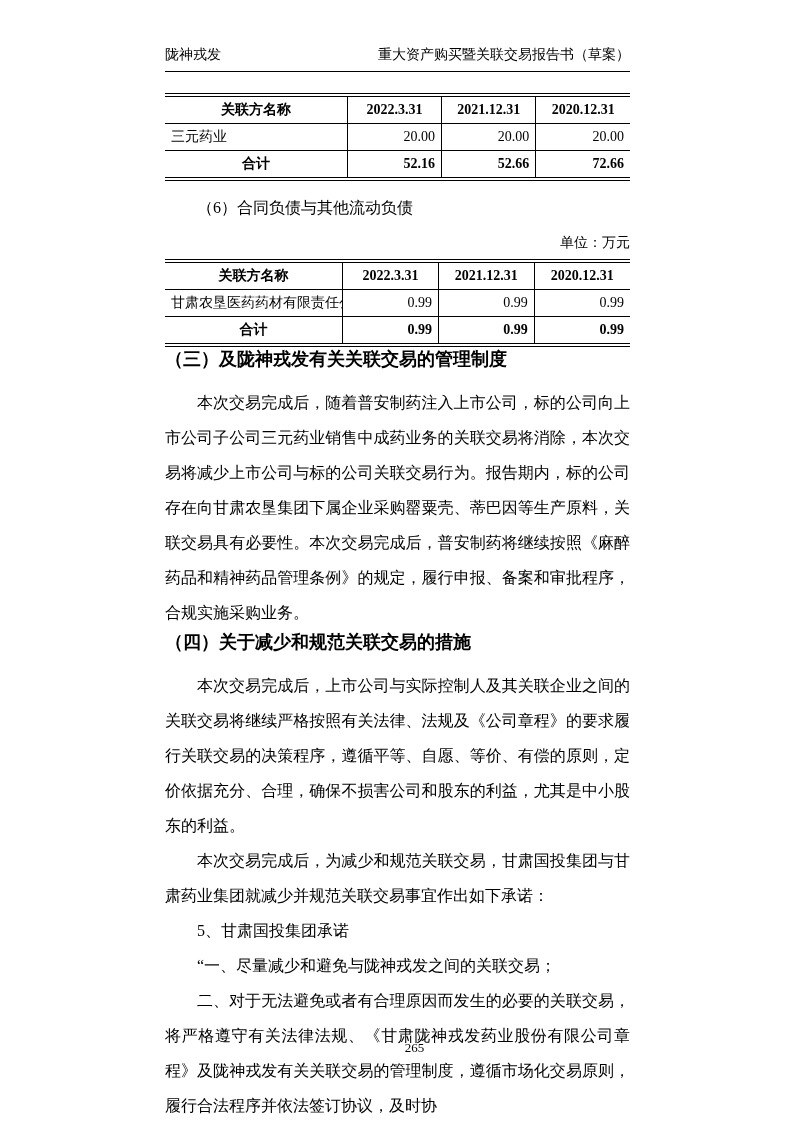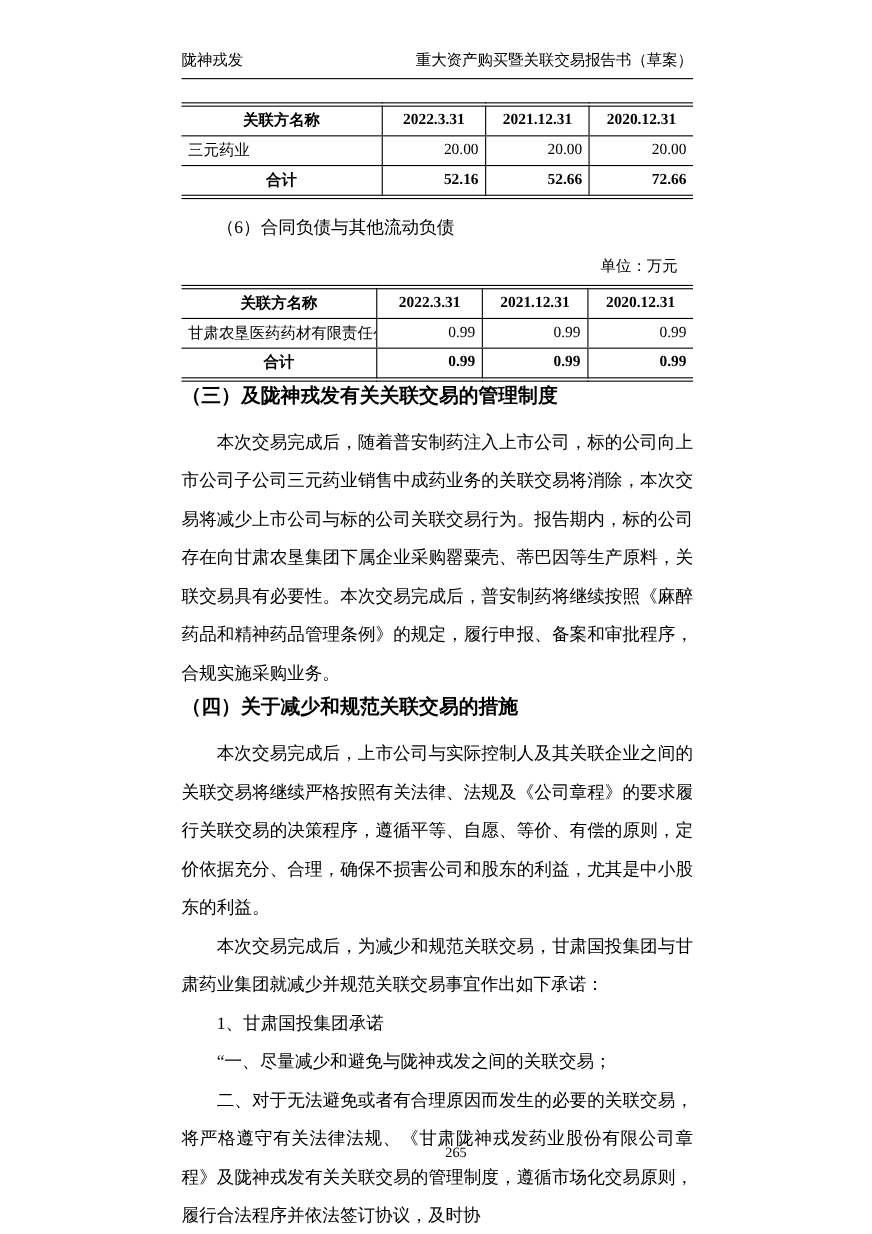--- a/index.html
+++ b/index.html
@@ -54,21 +54,21 @@
   .tbl-1 { margin-top: 21px; }
   .tbl-2 { margin-top: 7px; }
   
   .sub-heading {
     margin: 16px 0 16px 0;
     font-size: 16px;
     text-indent: 2em;
     line-height: 21px;
   }
   .unit-label {
-    margin: 6px 14px 0 0;
+    margin: 6px 0 0 0;
     font-size: 14px;
     text-align: right;
     line-height: 18px;
   }
   h2.sec-heading {
     font-family: "Liberation Sans", "DejaVu Sans", sans-serif;
     font-weight: bold;
     font-size: 18px;
     line-height: 25px;
     margin: 0;
@@ -167,19 +167,19 @@
       </tr>
     </tbody>
   </table>
 
   <h2 class="sec-heading h-sec3">（三）及陇神戎发有关关联交易的管理制度</h2>
   <p class="body-par first-par">本次交易完成后，随着普安制药注入上市公司，标的公司向上市公司子公司三元药业销售中成药业务的关联交易将消除，本次交易将减少上市公司与标的公司关联交易行为。报告期内，标的公司存在向甘肃农垦集团下属企业采购罂粟壳、蒂巴因等生产原料，关联交易具有必要性。本次交易完成后，普安制药将继续按照《麻醉药品和精神药品管理条例》的规定，履行申报、备案和审批程序，合规实施采购业务。</p>
 
   <h2 class="sec-heading h-sec4">（四）关于减少和规范关联交易的措施</h2>
   <p class="body-par first-par">本次交易完成后，上市公司与实际控制人及其关联企业之间的关联交易将继续严格按照有关法律、法规及《公司章程》的要求履行关联交易的决策程序，遵循平等、自愿、等价、有偿的原则，定价依据充分、合理，确保不损害公司和股东的利益，尤其是中小股东的利益。</p>
   <p class="body-par">本次交易完成后，为减少和规范关联交易，甘肃国投集团与甘肃药业集团就减少并规范关联交易事宜作出如下承诺：</p>
-  <p class="body-par">1、甘肃国投集团承诺</p>
+  <p class="body-par">5、甘肃国投集团承诺</p>
   <p class="body-par">“一、尽量减少和避免与陇神戎发之间的关联交易；</p>
   <p class="body-par">二、对于无法避免或者有合理原因而发生的必要的关联交易，将严格遵守有关法律法规、《甘肃陇神戎发药业股份有限公司章程》及陇神戎发有关关联交易的管理制度，遵循市场化交易原则，履行合法程序并依法签订协议，及时协</p>
 
   <div class="page-footer">265</div>
 
 </div>
 
 </body></html>

